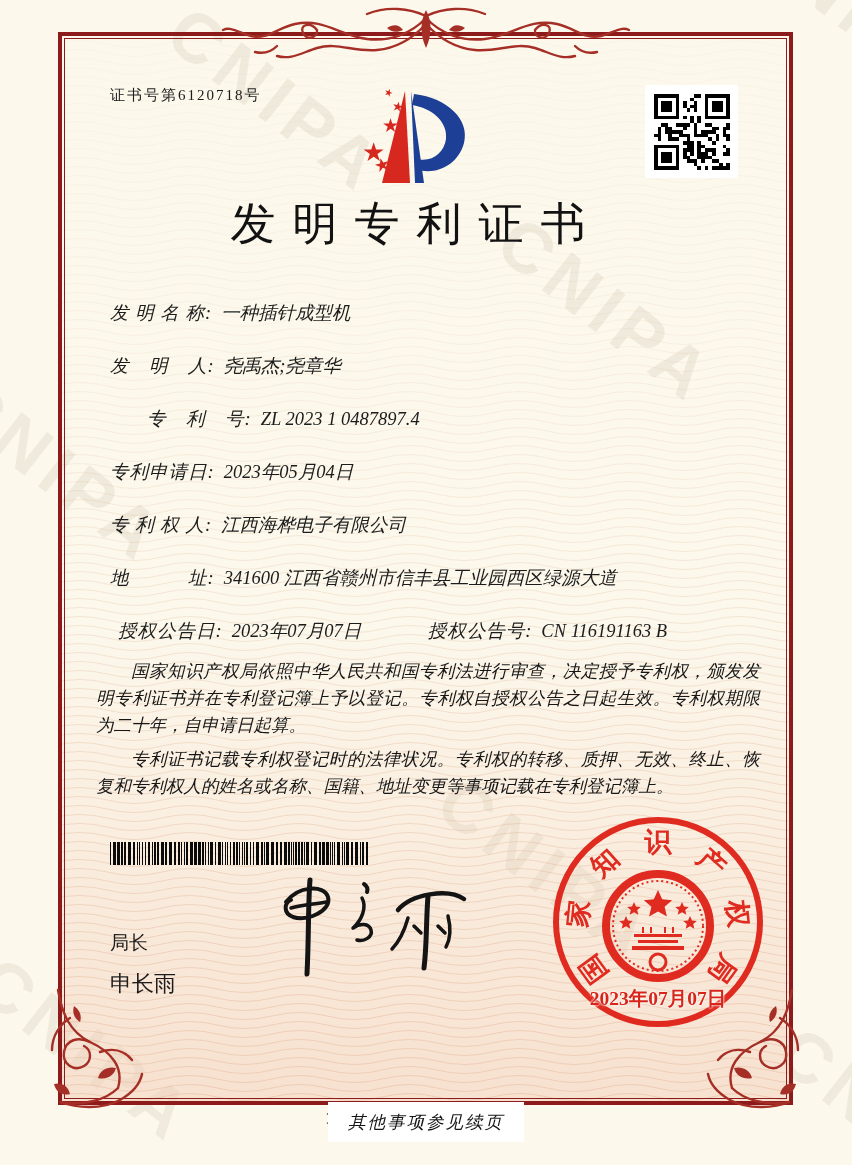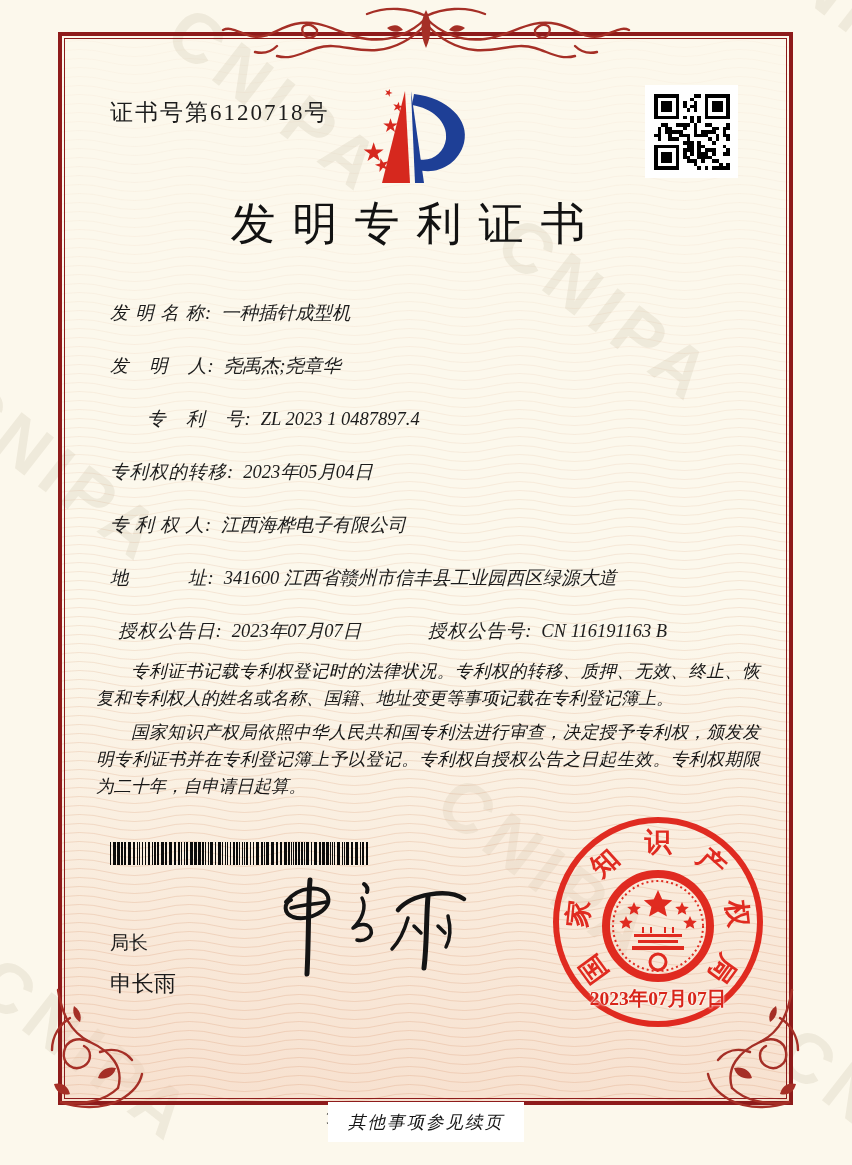--- a/index.html
+++ b/index.html
@@ -23,21 +23,21 @@
 
   
   .flourish{position:absolute;z-index:3;}
   .flourish path{stroke:#a52f26;fill:none;stroke-width:2.4;stroke-linecap:round;}
   .flourish .fill{fill:#a52f26;stroke:none;}
   #top-ornament{left:221px;top:2px;}
   #corner-bl{left:40px;top:988px;}
   #corner-br{left:706px;top:988px;transform:scaleX(-1);}
 
   
-  #cert-number{position:absolute;left:110px;top:86px;font-size:23px;letter-spacing:2px;z-index:4;margin-top:11px;}
+  #cert-number{position:absolute;left:110px;top:86px;font-size:15px;letter-spacing:2px;z-index:4;}
   #logo{position:absolute;left:348px;top:86px;width:126px;height:102px;z-index:4;}
   .logo-star{position:absolute;color:#d6281e;line-height:1;z-index:4;}
   #qr-box{position:absolute;left:645px;top:85px;width:93px;height:93px;background:#ffffff;z-index:4;
       display:flex;align-items:center;justify-content:center;}
   #page-title{position:absolute;left:0;width:816px;top:194px;text-align:center;
       font-size:45px;letter-spacing:17px;text-indent:17px;color:#121212;z-index:4;}
 
   
   #fields{position:absolute;left:110px;top:300px;width:650px;z-index:4;font-size:18.5px;}
   .frow{position:absolute;left:0;white-space:nowrap;font-style:italic;}
@@ -398,36 +398,36 @@
     <div class="frow" style="top:0;">
       <span class="flabel">发 明 名 称:</span><span class="fvalue">一种插针成型机</span>
     </div>
     <div class="frow" style="top:53px;">
       <span class="flabel">发　明　人:</span><span class="fvalue">尧禹杰;尧章华</span>
     </div>
     <div class="frow" style="top:106px;margin-left:37px;">
       <span class="flabel">专　利　号:</span><span class="fvalue">ZL 2023 1 0487897.4</span>
     </div>
     <div class="frow" style="top:159px;">
-      <span class="flabel">专利权的转移:</span><span class="fvalue">2023年05月04日</span>
+      <span class="flabel">专利申请日:</span><span class="fvalue">2023年05月04日</span>
     </div>
     <div class="frow" style="top:212px;">
       <span class="flabel">专 利 权 人:</span><span class="fvalue">江西海桦电子有限公司</span>
     </div>
     <div class="frow" style="top:265px;">
       <span class="flabel">地　　　址:</span><span class="fvalue">341600 江西省赣州市信丰县工业园西区绿源大道</span>
     </div>
     <div class="frow" style="top:318px;margin-left:8px;">
       <span class="flabel">授权公告日:</span><span class="fvalue-fixed">2023年07月07日</span><span class="flabel">授权公告号:</span><span class="fvalue">CN 116191163 B</span>
     </div>
   </div>
 
   <div id="paras">
+    <p>国家知识产权局依照中华人民共和国专利法进行审查，决定授予专利权，颁发发明专利证书并在专利登记簿上予以登记。专利权自授权公告之日起生效。专利权期限为二十年，自申请日起算。</p>
     <p>专利证书记载专利权登记时的法律状况。专利权的转移、质押、无效、终止、恢复和专利权人的姓名或名称、国籍、地址变更等事项记载在专利登记簿上。</p>
-    <p>国家知识产权局依照中华人民共和国专利法进行审查，决定授予专利权，颁发发明专利证书并在专利登记簿上予以登记。专利权自授权公告之日起生效。专利权期限为二十年，自申请日起算。</p>
   </div>
 
   <svg id="barcode" width="262" height="23">
       <rect x="0" y="0" width="1" height="23" fill="#0a0a0a"></rect>
       <rect x="3" y="0" width="3" height="23" fill="#0a0a0a"></rect>
       <rect x="7" y="0" width="3" height="23" fill="#0a0a0a"></rect>
       <rect x="11" y="0" width="2" height="23" fill="#0a0a0a"></rect>
       <rect x="14" y="0" width="2" height="23" fill="#0a0a0a"></rect>
       <rect x="18" y="0" width="3" height="23" fill="#0a0a0a"></rect>
       <rect x="23" y="0" width="2" height="23" fill="#0a0a0a"></rect>

